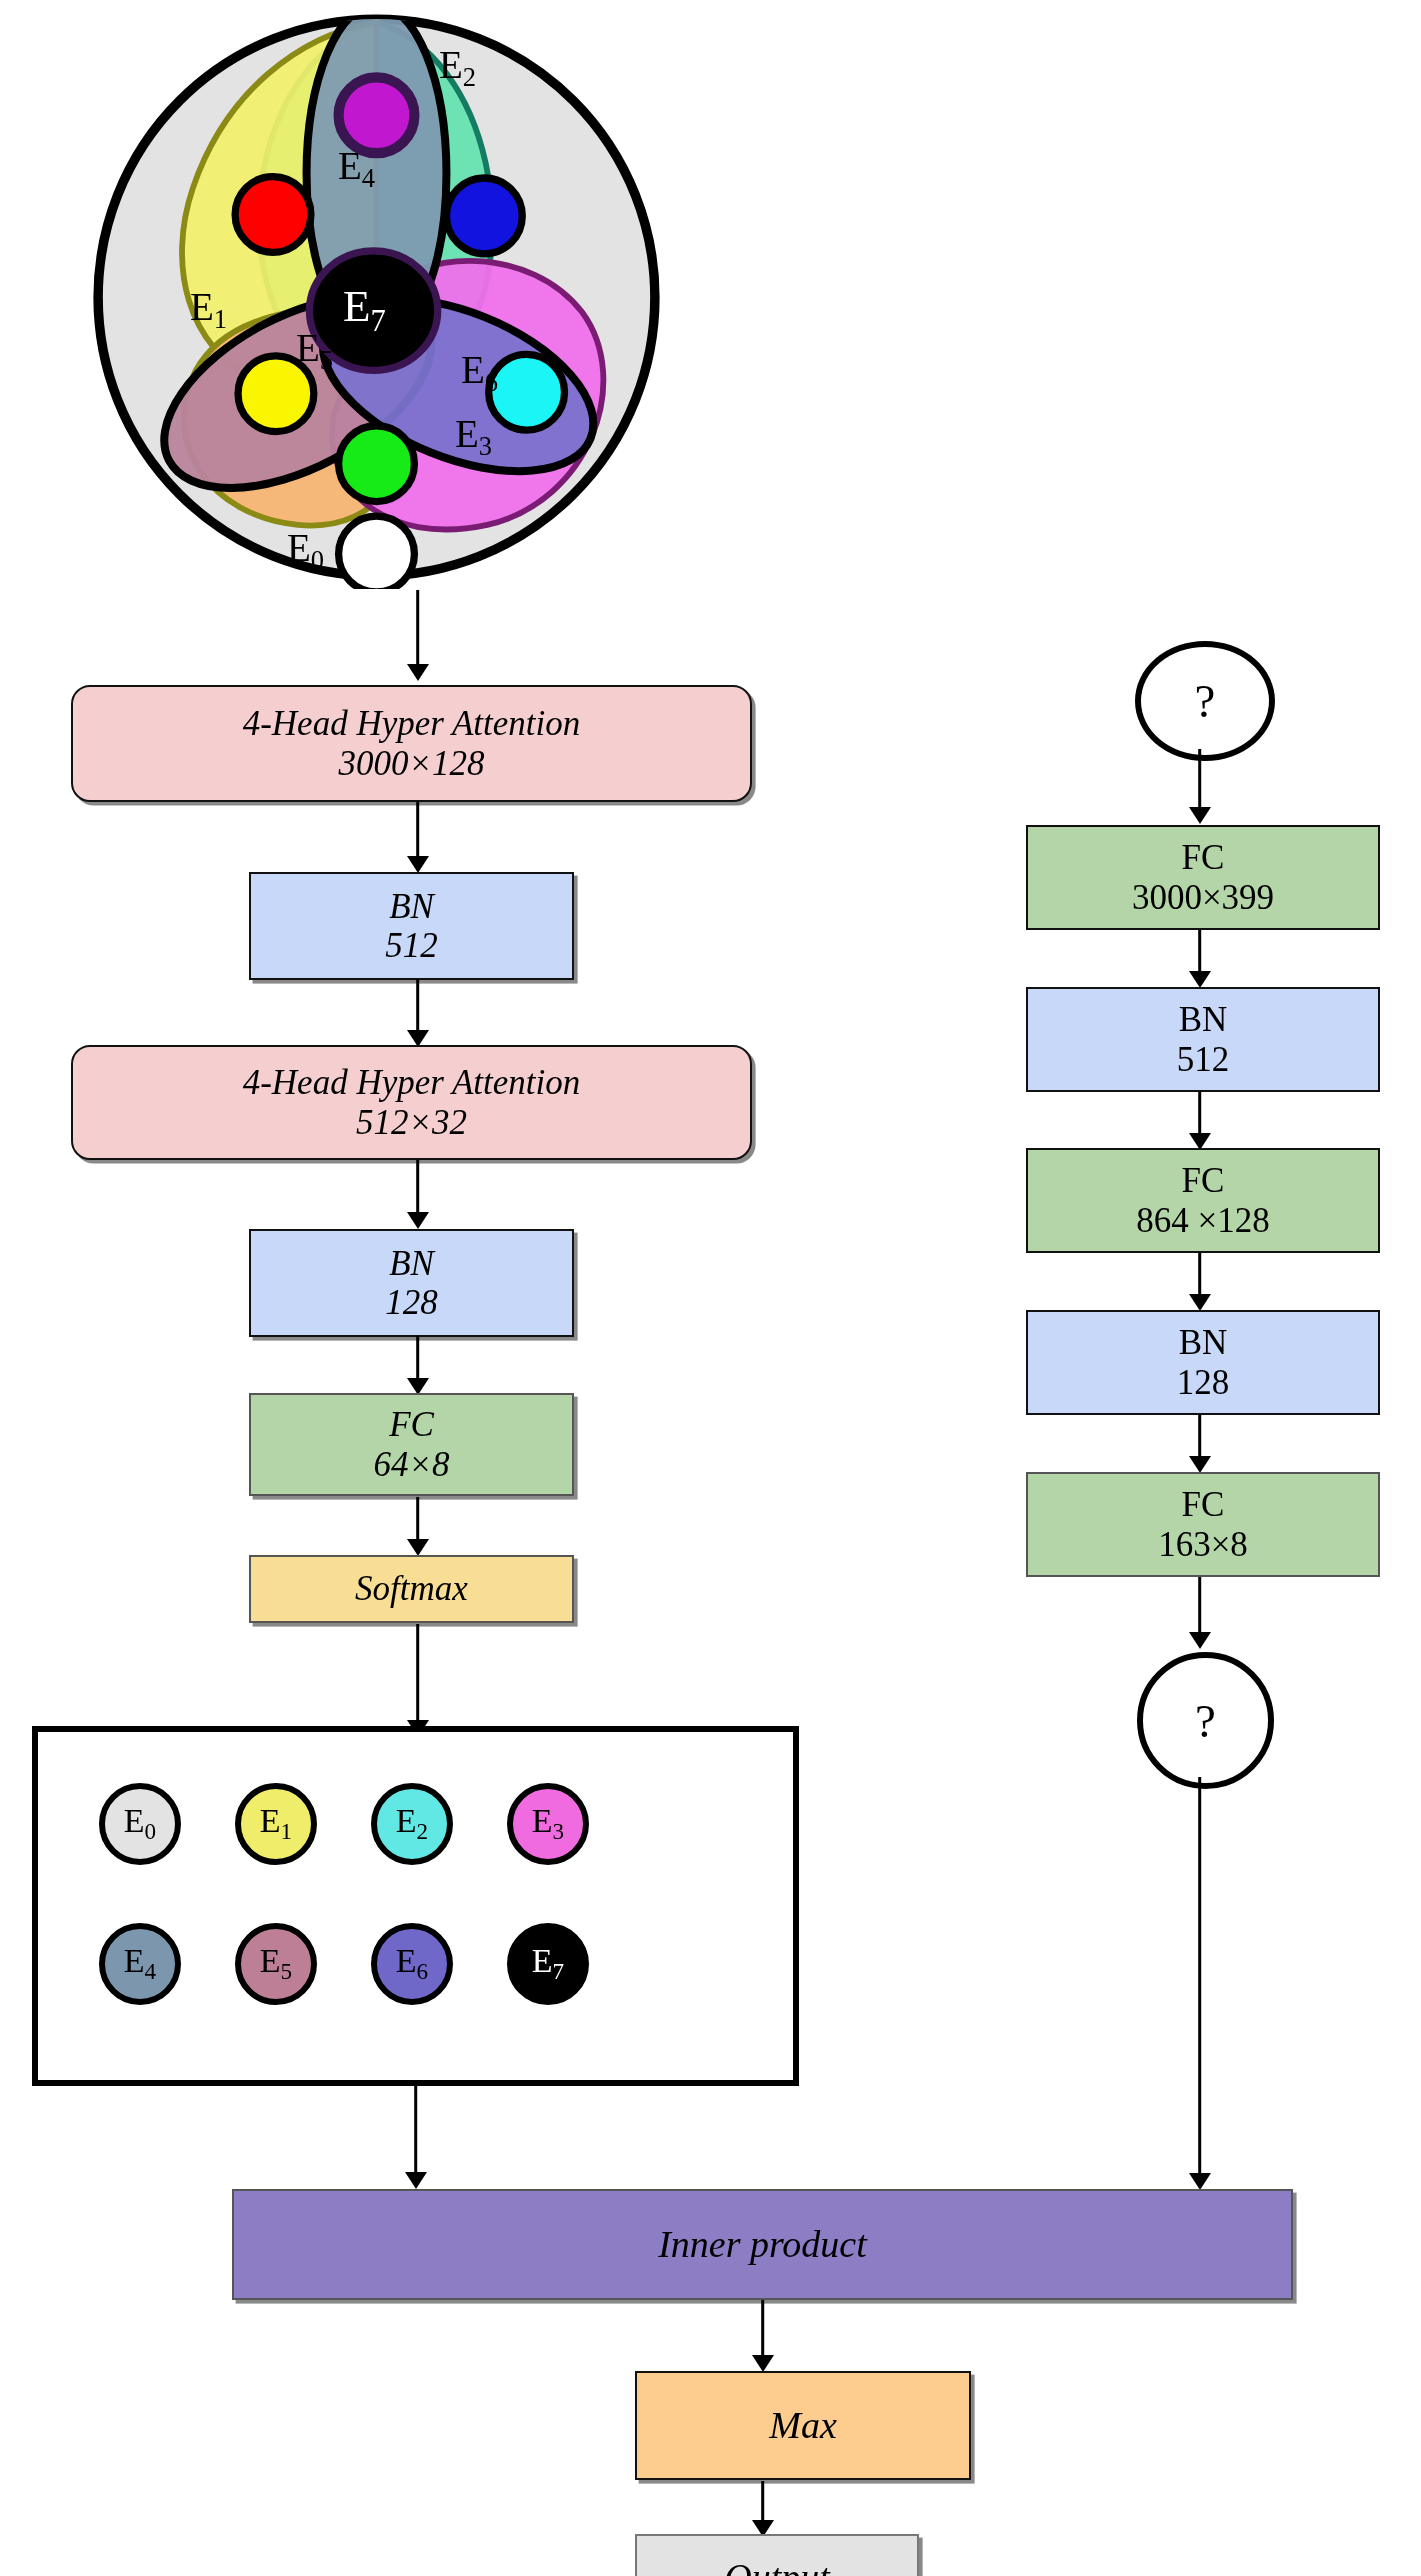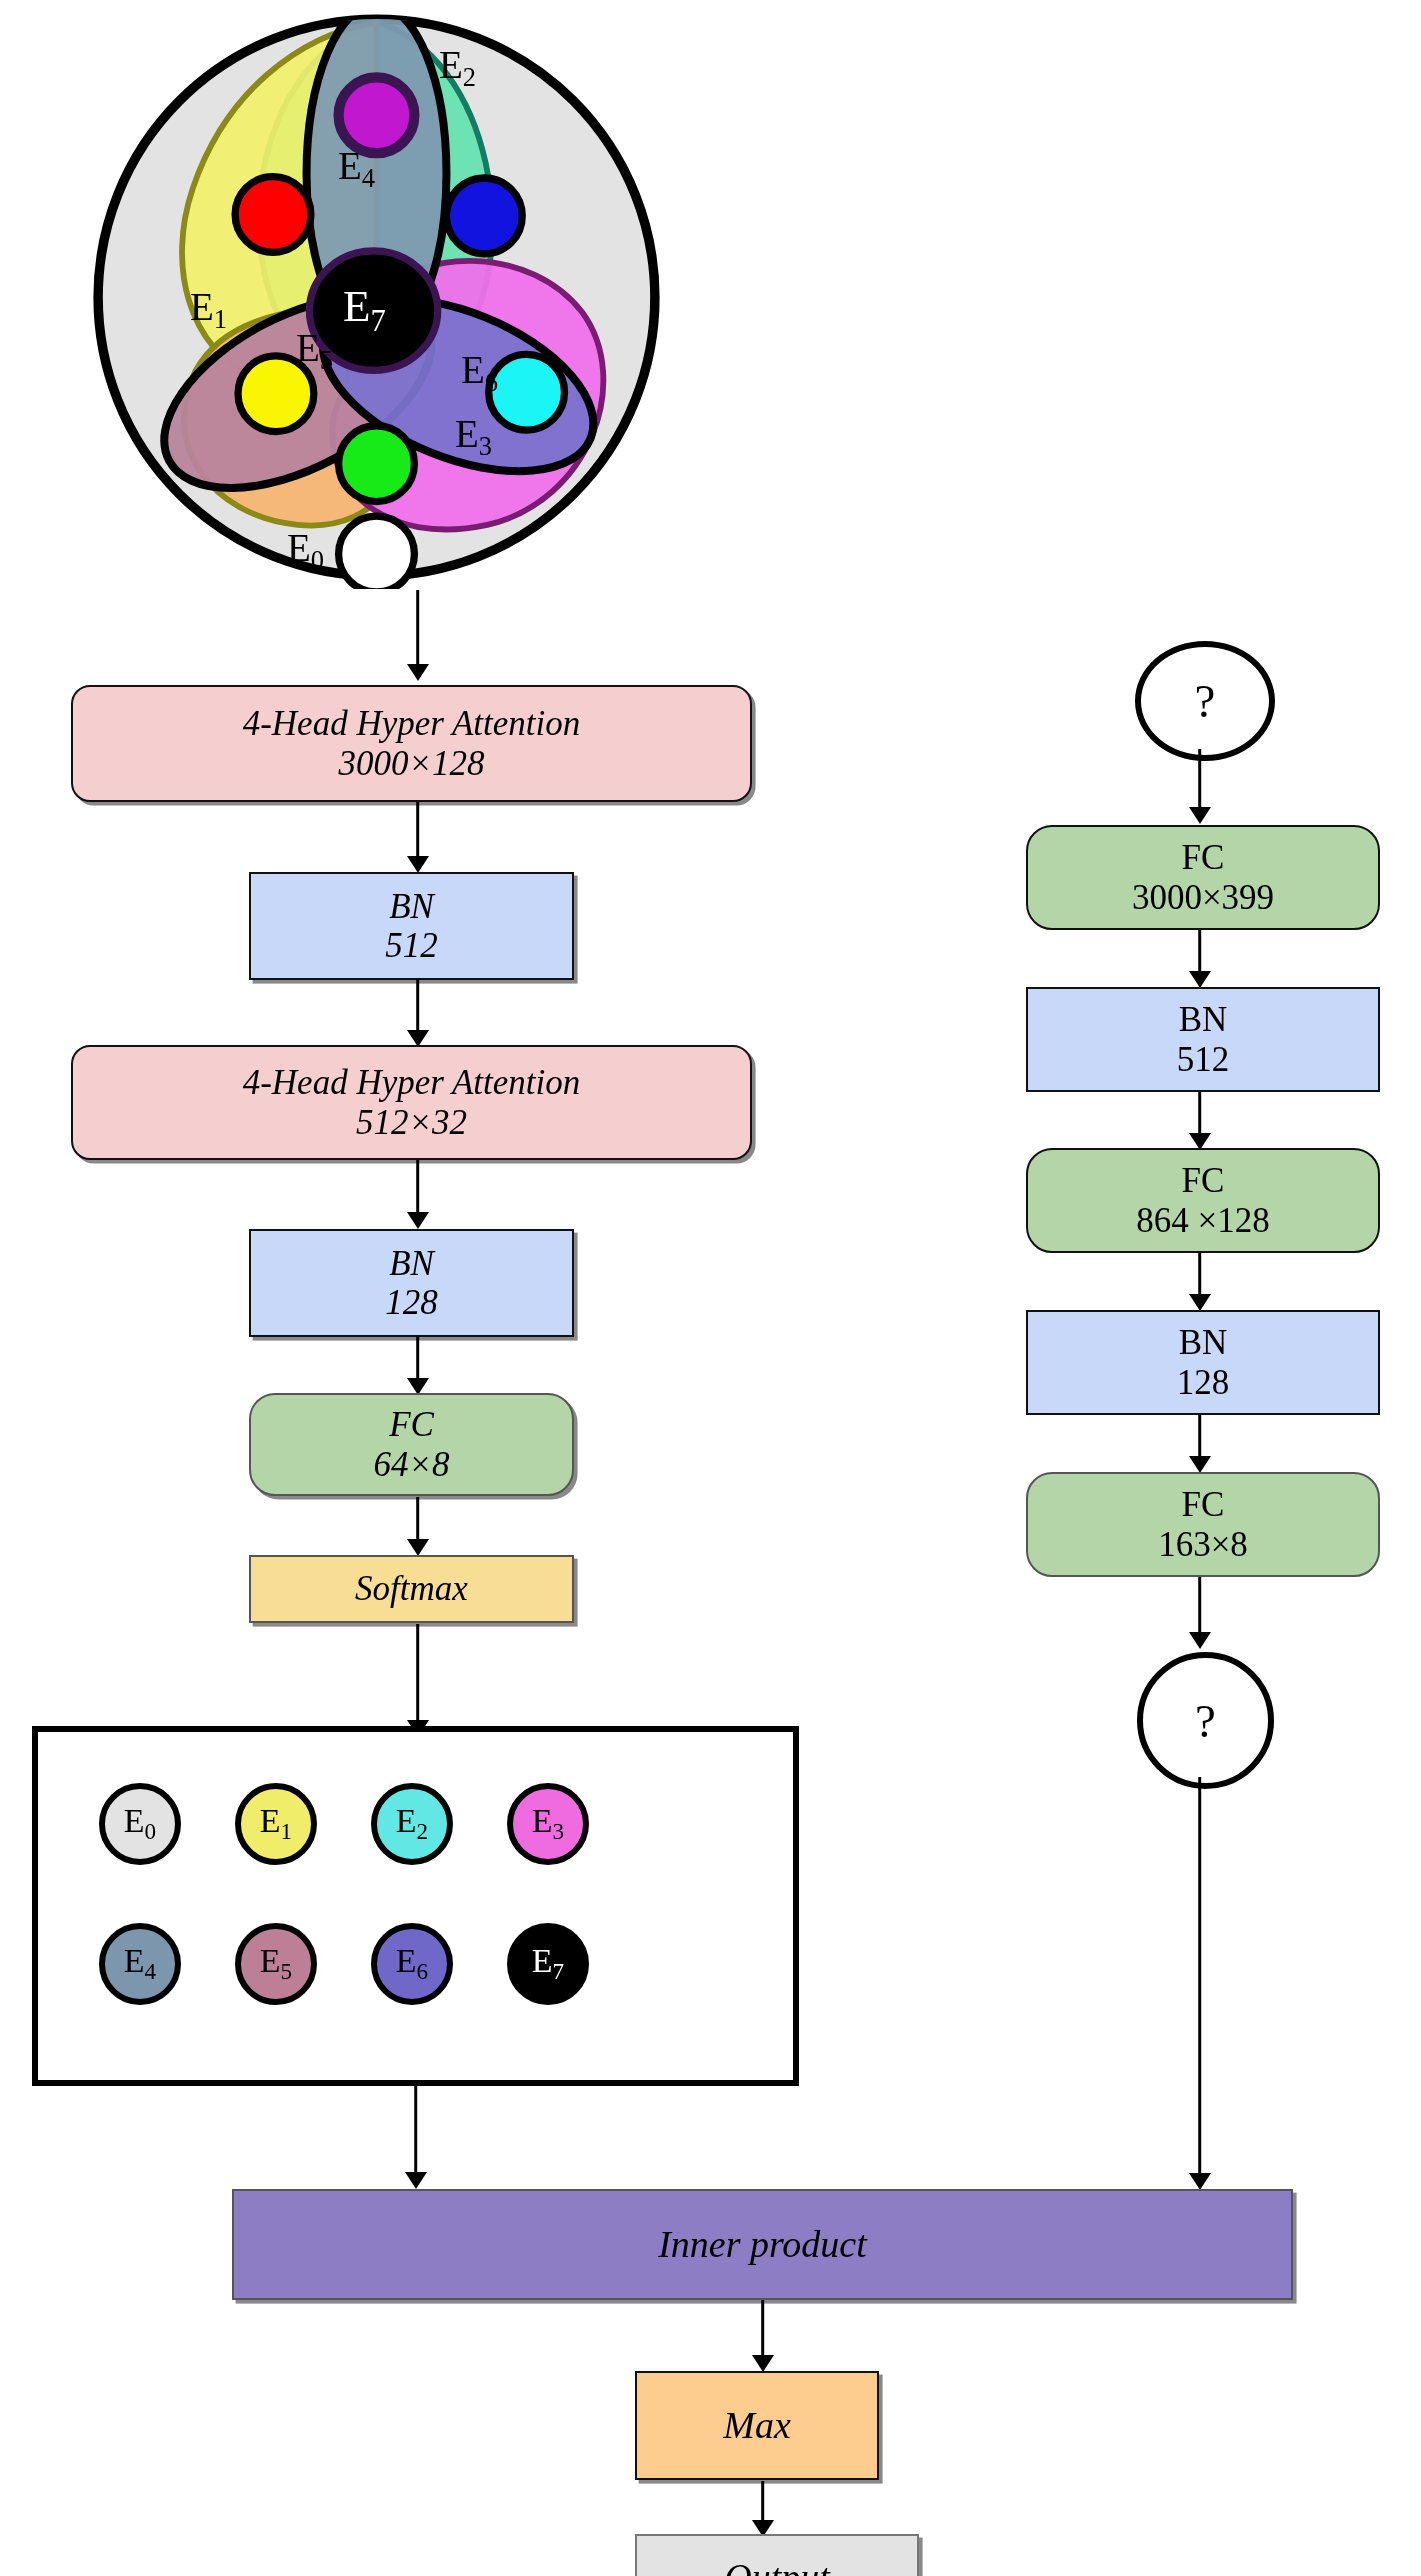--- a/index.html
+++ b/index.html
@@ -17,21 +17,21 @@
     text-align:center;line-height:1.12;
     font-family:"Liberation Serif","DejaVu Serif",serif;
   }
   .node .l1{display:block;}
   .node .l2{display:block;}
   .rounded{border-radius:19px;}
   .shadow{box-shadow:3.6px 3.6px 0 rgba(40,40,40,.55);font-style:italic;}
 
   .c-pink  {background:#F5CFD0;}
   .c-blue  {background:#C8D8F8;}
-  .c-green {background:#B3D5A8;border-radius:26px;}
+  .c-green {background:#B3D5A8;}
   .c-yellow{background:#F8DE94;}
   .c-purple{background:#8C7DC4;justify-content:center;}
   .c-orange{background:#FCCD8F;}
   .c-gray  {background:#E3E3E3;}
 
   
   .arrow{position:absolute;}
   .arrow .stem{position:absolute;left:50%;top:0;transform:translateX(-50%);
                width:3.6px;background:#000;}
   .arrow .head{position:absolute;left:50%;transform:translateX(-50%);
@@ -297,21 +297,21 @@
 
 <div class="node shadow c-purple" style="left:232px;top:2189px;width:1061px;height:111px;font-size:38px;border-color:#555;">
   <span class="l1">Inner product</span>
 </div>
 
 <div class="arrow" style="left:748px;top:2300px;width:29px;height:76px;">
   <div class="stem" style="height:58px;"></div>
     <div class="head" style="top:55px;"></div>
 </div>
 
-<div class="node shadow c-orange" style="left:635px;top:2371px;width:244px;height:109px;font-size:38px;">
+<div class="node shadow c-orange" style="left:635px;top:2371px;width:336px;height:109px;font-size:38px;">
   <span class="l1">Max</span>
 </div>
 
 <div class="arrow" style="left:748px;top:2481px;width:29px;height:60px;">
   <div class="stem" style="height:42px;"></div>
     <div class="head" style="top:39px;"></div>
 </div>
 
 <div class="node shadow c-gray" style="left:635px;top:2534px;width:284px;height:87px;font-size:38px;border-color:#777;">
   <span class="l1">Output</span>

